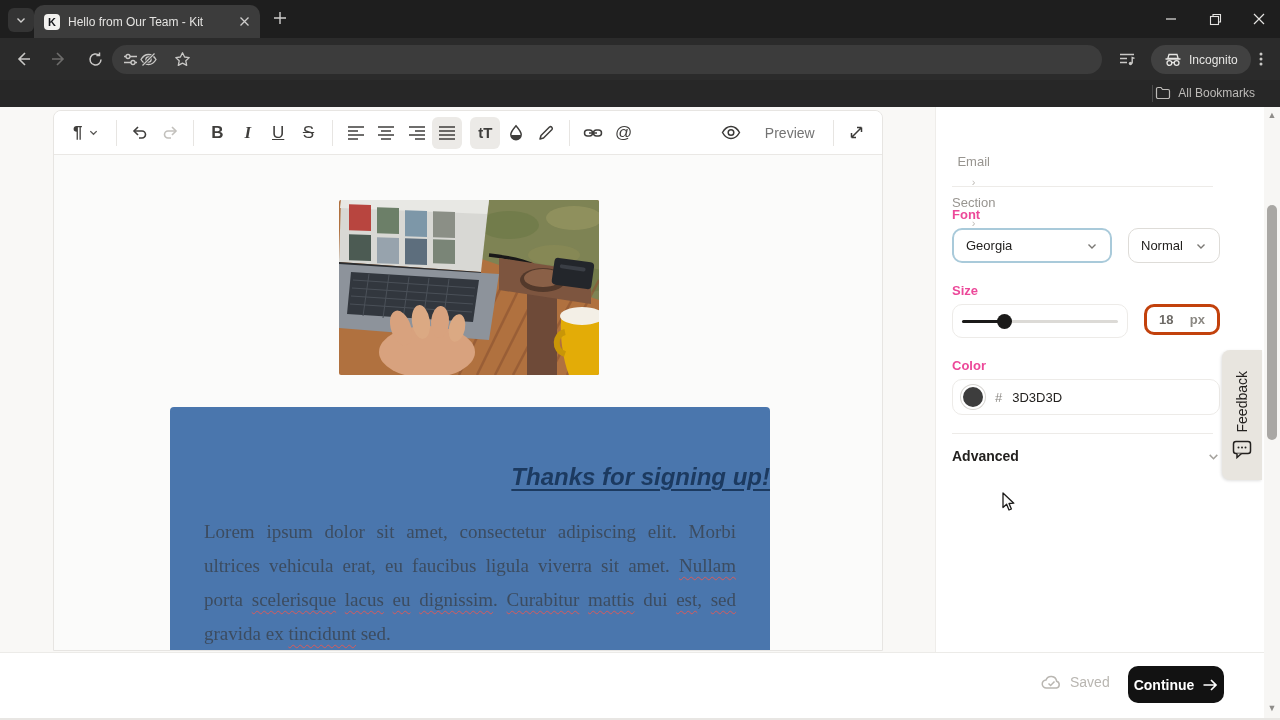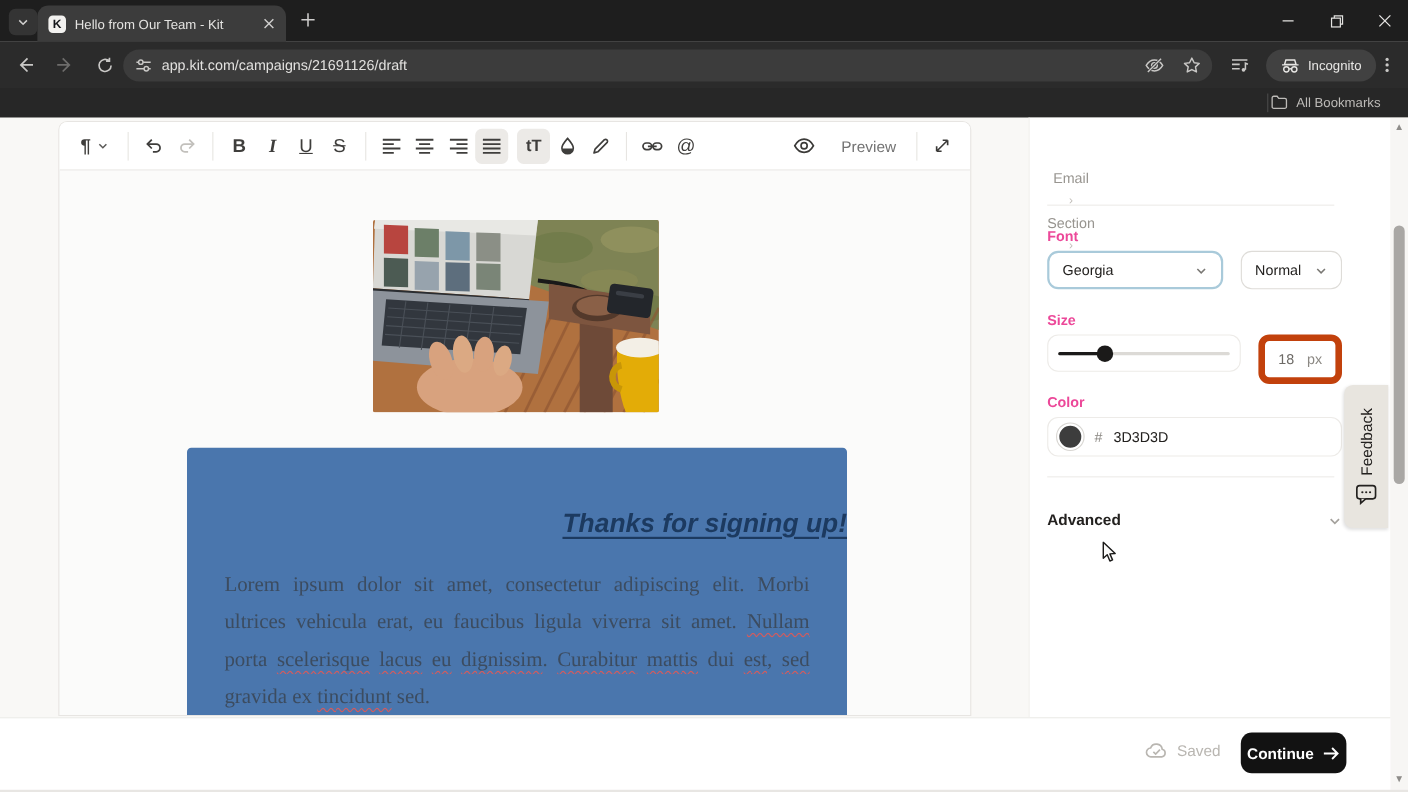--- a/index.html
+++ b/index.html
@@ -64,31 +64,31 @@
   .sdiv { left:16px; width:261px; height:1px; background:#edebe8; position:absolute; }
   .slabel { left:16px; font-size:13px; font-weight:600; color:#ec4899; position:absolute; }
   .selbox { position:absolute; height:35px; border:1px solid #dedcd8; border-radius:10px; background:#fff;
             display:flex; align-items:center; justify-content:space-between; padding:0 12px; font-size:13px; color:#23211f; }
   .selbox.focus { border:2px solid #a9cada; }
   .sliderbox { left:16px; top:197px; width:176px; height:34px; border:1px solid #edebe8; border-radius:10px;
                position:absolute; display:flex; align-items:center; padding:0 9px; }
   .track { position:relative; width:158px; height:3px; background:#dcdad6; border-radius:2px; }
   .trackfill { position:absolute; left:0; top:0; height:3px; width:42px; background:#1b1a19; border-radius:2px; }
   .knob { position:absolute; left:35px; top:-6px; width:15px; height:15px; background:#1b1a19; border-radius:50%; }
-  .sizeinput { left:208px; top:197px; width:76px; height:45px; border:6px solid #c2410c; border-radius:10px;
-               position:absolute; display:flex; align-items:center; justify-content:space-between; padding:0 12px; }
+  .sizeinput { left:208px; top:197px; width:76px; height:31px; border:3px solid #c2410c; border-radius:10px;
+               position:absolute; display:flex; align-items:center; justify-content:space-between; padding:0 12px;font-weight:bold; }
   .sizeval { font-size:13px; color:#6d6a66; }
   .sizeunit { font-size:13px; color:#8b8883; }
   .colorrow { left:16px; top:272px; width:268px; height:36px; border:1px solid #edebe8; border-radius:10px;
               position:absolute; display:flex; align-items:center; gap:10px; padding:0 8px; }
   .swatch { width:24px; height:24px; border-radius:50%; border:2px solid #fff; box-shadow:0 0 0 1px #d8d6d2; }
   .hash { color:#8b8883; font-size:13px; }
   .hexval { color:#23211f; font-size:13px; }
   .advrow { left:16px; top:335px; width:268px; height:28px; position:absolute; display:flex;
-            align-items:flex-end; justify-content:space-between;margin-top:10px; }
+            align-items:center; justify-content:space-between; }
   .advlabel { font-size:14px; font-weight:600; color:#23211f; }
 
   
   .feedback { left:1222px; top:350px; width:40px; height:130px; background:#e8e5df; border-radius:8px 0 0 8px;
               box-shadow:-1px 1px 3px rgba(0,0,0,.12); display:flex; flex-direction:column;
               align-items:center; justify-content:center; gap:8px; }
   .fbtext { writing-mode:vertical-rl; transform:rotate(180deg); font-size:14px; color:#23211f; }
 
   
   .scrollbar { left:1264px; top:107px; width:16px; height:613px; background:#f7f6f4; }
@@ -161,21 +161,20 @@
         <path d="M14 8.5 a5.5 5.5 0 1 1 -1.8-4.1 M12.5 1.5 V4.6 H9.4" stroke="#c9c8c6" stroke-width="1.5"></path>
       </svg>
   </div>
 </div>
 <div class="abs urlpill">
   <svg width="17" height="17" viewBox="0 0 17 17">
       <path d="M2 5.5 H15 M2 11.5 H15" stroke="#c9c8c6" stroke-width="1.4"></path>
       <circle cx="6" cy="5.5" r="2" fill="#3c3c3c" stroke="#c9c8c6" stroke-width="1.3"></circle>
       <circle cx="11" cy="11.5" r="2" fill="#3c3c3c" stroke="#c9c8c6" stroke-width="1.3"></circle>
     </svg>
-  <span class="urltext">app.kit.com/campaigns/21691126/draft</span>
   <svg width="19" height="19" viewBox="0 0 19 19" style="margin-right:16px" fill="none">
       <path d="M2 9.5 C4 6 7 4.5 9.5 4.5 C12 4.5 15 6 17 9.5 C15 13 12 14.5 9.5 14.5 C7 14.5 4 13 2 9.5 Z" stroke="#c9c8c6" stroke-width="1.3"></path>
       <circle cx="9.5" cy="9.5" r="2.6" stroke="#c9c8c6" stroke-width="1.3"></circle>
       <path d="M3.5 15.5 L15.5 3.5" stroke="#3c3c3c" stroke-width="2.6"></path>
       <path d="M3.5 15.5 L15.5 3.5" stroke="#c9c8c6" stroke-width="1.3"></path>
     </svg>
   <svg width="17" height="17" viewBox="0 0 17 17" fill="none">
       <path d="M8.5 1.8 L10.6 6 L15.2 6.6 L11.8 9.8 L12.7 14.4 L8.5 12.2 L4.3 14.4 L5.2 9.8 L1.8 6.6 L6.4 6 Z" stroke="#c9c8c6" stroke-width="1.3" stroke-linejoin="round"></path>
     </svg>
 </div>

